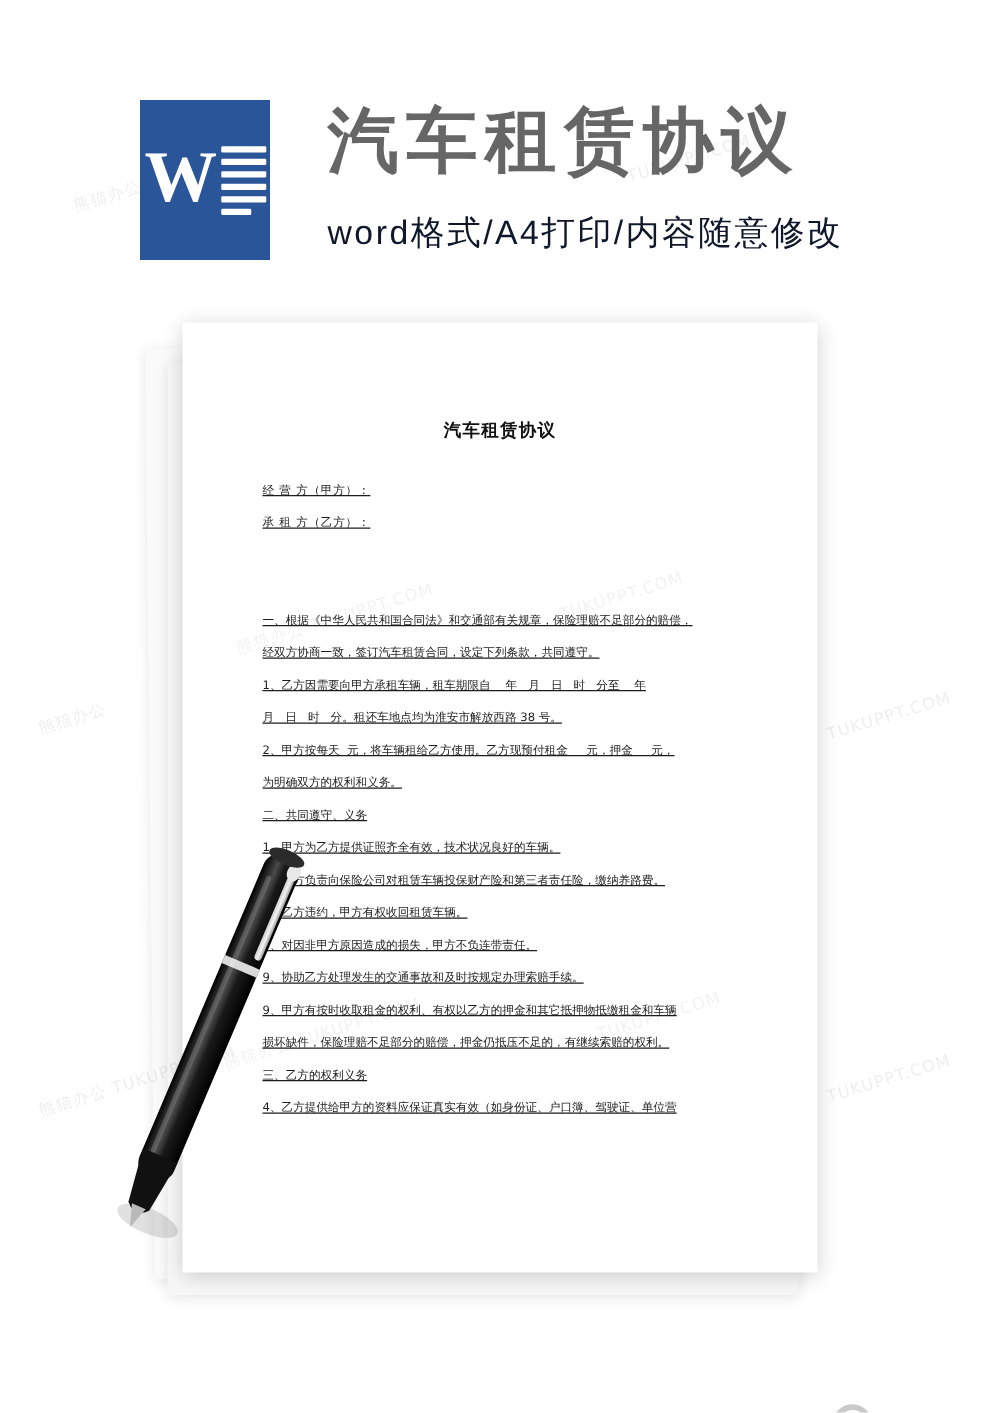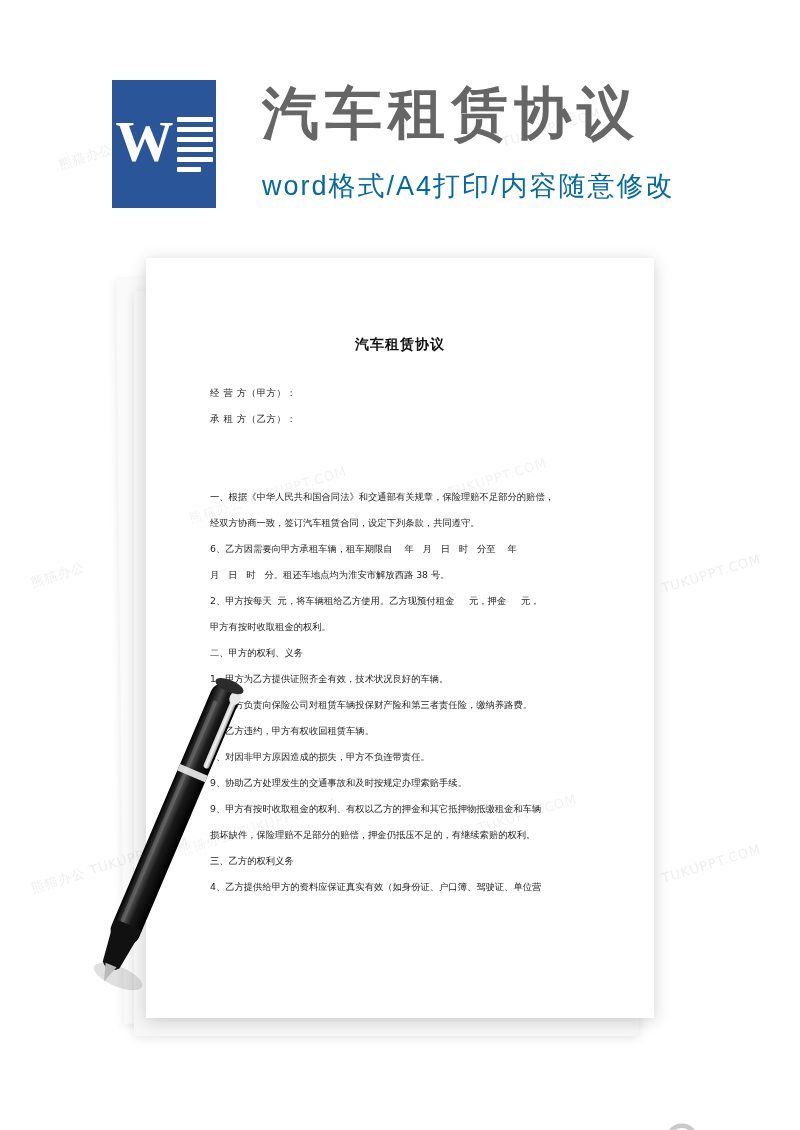--- a/index.html
+++ b/index.html
@@ -72,21 +72,21 @@
     color: #666666;
     letter-spacing: 6px;
     line-height: 1.1;
     white-space: nowrap;
   }
   .title-sub {
     position: absolute;
     left: 262px;
     top: 168px;
     font-size: 27px;
-    color: #0369a1;
+    color: #0f172a;
     letter-spacing: 2px;
     white-space: nowrap;
   }
 
   
   .stage {
     position: absolute;
     left: 0;
     top: 236px;
     width: 800px;
@@ -146,20 +146,21 @@
   .doc-body {
     margin-top: 26px;
     padding: 0 62px 0 64px;
     font-size: 9.3px;
     line-height: 26px;
     color: #1d1d1d;
   }
   .doc-body p {
     margin: 0;
     white-space: pre-wrap;
+    text-decoration: underline;
   }
   .party-line {
     letter-spacing: 0.6px;
   }
   .gap-lg { height: 52px; }
 
   
   .wm {
     position: absolute;
     color: rgba(0,0,0,0.055);
@@ -223,25 +224,25 @@
 
   <div class="page-front">
     <div class="doc">
       <div class="doc-title">汽车租赁协议</div>
       <div class="doc-body">
         <p class="party-line">经 营 方（甲方）：</p>
         <p class="party-line">承 租 方（乙方）：</p>
         <div class="gap-lg"></div>
         <p>一、根据《中华人民共和国合同法》和交通部有关规章，保险理赔不足部分的赔偿，</p>
         <p>经双方协商一致，签订汽车租赁合同，设定下列条款，共同遵守。</p>
-        <p>6、乙方因需要向甲方承租车辆，租车期限自    年   月   日   时   分至    年</p>
+        <p>1、乙方因需要向甲方承租车辆，租车期限自    年   月   日   时   分至    年</p>
         <p>月   日   时   分。租还车地点均为淮安市解放西路 38 号。</p>
         <p>2、甲方按每天  元，将车辆租给乙方使用。乙方现预付租金     元，押金     元，</p>
-        <p>甲方有按时收取租金的权利。</p>
-        <p>二、甲方的权利、义务</p>
+        <p>为明确双方的权利和义务。</p>
+        <p>二、共同遵守、义务</p>
         <p>1、甲方为乙方提供证照齐全有效，技术状况良好的车辆。</p>
         <p>2、甲方负责向保险公司对租赁车辆投保财产险和第三者责任险，缴纳养路费。</p>
         <p>3、乙方违约，甲方有权收回租赁车辆。</p>
         <p>4、对因非甲方原因造成的损失，甲方不负连带责任。</p>
         <p>9、协助乙方处理发生的交通事故和及时按规定办理索赔手续。</p>
         <p>9、甲方有按时收取租金的权利、有权以乙方的押金和其它抵押物抵缴租金和车辆</p>
         <p>损坏缺件，保险理赔不足部分的赔偿，押金仍抵压不足的，有继续索赔的权利。</p>
         <p>三、乙方的权利义务</p>
         <p>4、乙方提供给甲方的资料应保证真实有效（如身份证、户口簿、驾驶证、单位营</p>
       </div>

